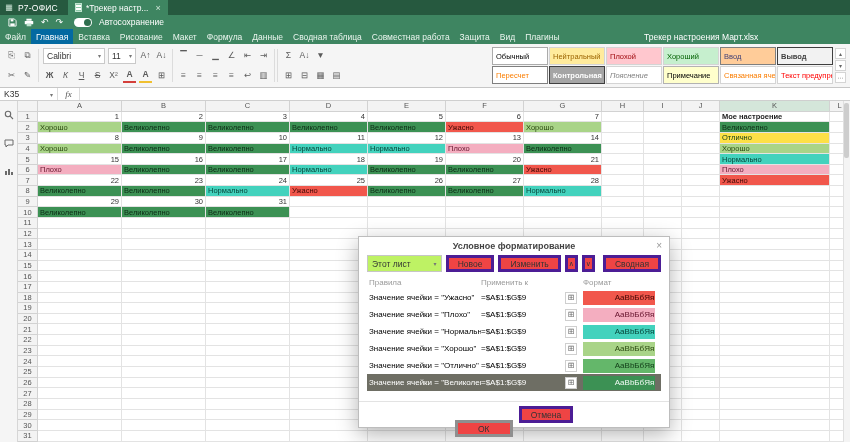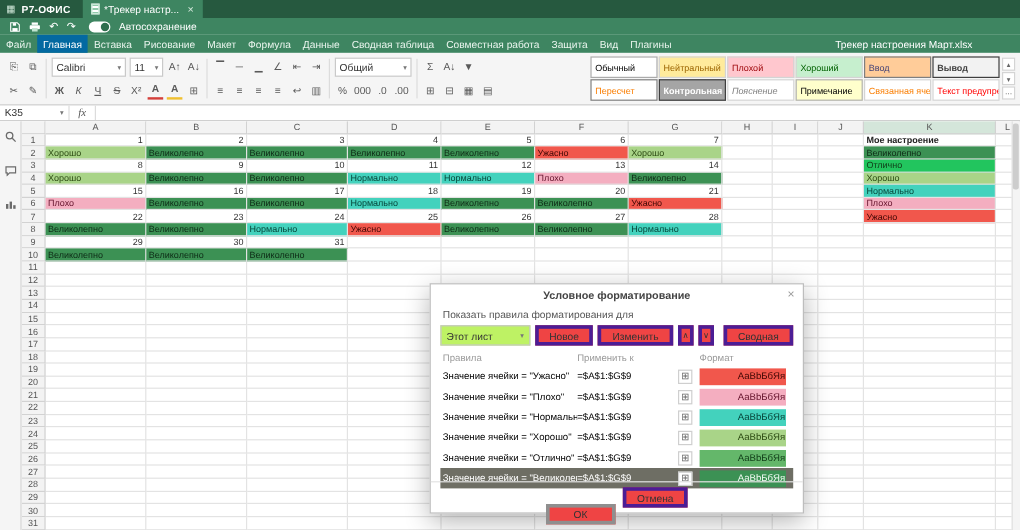--- a/index.html
+++ b/index.html
@@ -2,38 +2,38 @@
 <html><head>
 <meta charset="utf-8">
 <style>
   *{box-sizing:border-box;margin:0;padding:0;}
   body{width:850px;height:442px;overflow:hidden;position:relative;background:#fff;
        font-family:"Liberation Sans",sans-serif;-webkit-font-smoothing:antialiased;}
 
   
   .titlebar{height:15px;background:#26593f;display:flex;align-items:center;color:#fff;}
   .appmenu{width:18px;text-align:center;font-size:8px;color:#cfe6d8;}
-  .brand{font-size:8.5px;font-weight:bold;margin-right:10px;letter-spacing:.2px;}
+  .brand{font-size:8.5px;font-weight:normal;margin-right:10px;letter-spacing:.2px;}
   .doctab{height:15px;background:#3e8561;display:flex;align-items:center;gap:4px;padding:0 7px;font-size:8.5px;}
   .sheet-ic{width:7px;height:9px;border:1px solid #bfe3cf;background:#fff;
             background-image:repeating-linear-gradient(to bottom,#8fc9a9 0 1px,#fff 1px 3px);}
   .doctab-close{color:#cfe6d8;font-size:9px;margin-left:3px;}
 
   .quickbar{height:14px;background:#3e8561;display:flex;align-items:center;gap:7px;padding:0 8px;}
   .qicon{display:flex;align-items:center;line-height:1;}
   .qicon.txt{color:#fff;font-size:9px;}
   .toggle{width:18px;height:9px;border-radius:5px;background:#fff;position:relative;margin-left:4px;}
   .knob{position:absolute;right:1px;top:1px;width:7px;height:7px;border-radius:50%;background:#2e6e4e;}
   .autosave{color:#fff;font-size:8.5px;}
 
   .menubar{height:15px;background:#3e8561;display:flex;align-items:center;position:relative;}
   .mtabs{display:flex;height:100%;}
   .mtab{display:flex;align-items:center;padding:0 5px;font-size:8.5px;color:#eaf5ee;white-space:nowrap;}
   .mtab.active{background:#0369a1;color:#fff;}
-  .doctitle{position:absolute;left:696px;font-size:8.5px;color:#fff;white-space:nowrap;}
+  .doctitle{position:absolute;left:644px;font-size:8.5px;color:#fff;white-space:nowrap;}
 
   
   .toolbar{height:44px;background:#f5f5f5;border-bottom:1px solid #c6c6c6;display:flex;align-items:stretch;padding:1px 2px;}
   .tb-group{display:flex;flex-direction:column;justify-content:center;gap:2px;padding:0 3px;}
   .tb-row{display:flex;align-items:center;gap:3px;height:18px;}
   .tb-sep{width:1px;background:#dcdcdc;margin:4px 1px;}
   .tbi{min-width:13px;height:16px;display:flex;align-items:center;justify-content:center;
        font-size:8.5px;color:#5a5a5a;line-height:1;white-space:nowrap;}
   .tbi.b{font-weight:bold;} .tbi.i{font-style:italic;} .tbi.u{text-decoration:underline;}
   .tbi.st{text-decoration:line-through;}
@@ -206,34 +206,20 @@
     <div class="tb-row">
       <span class="tbi">≡</span>
       <span class="tbi">≡</span>
       <span class="tbi">≡</span>
       <span class="tbi">≡</span>
       <span class="tbi">↩</span>
       <span class="tbi">▥</span>
     </div>
   </div>
   <div class="tb-sep"></div>
-  <div class="tb-group">
-    <div class="tb-row">
-      <div class="tb-select w64">
-        <span>Общий</span>
-        <span class="dd">▾</span>
-      </div>
-    </div>
-    <div class="tb-row">
-      <span class="tbi">%</span>
-      <span class="tbi">000</span>
-      <span class="tbi">.0</span>
-      <span class="tbi">.00</span>
-    </div>
-  </div>
   <div class="tb-sep"></div>
   <div class="tb-group">
     <div class="tb-row">
       <span class="tbi">Σ</span>
       <span class="tbi">А↓</span>
       <span class="tbi">▼</span>
     </div>
     <div class="tb-row">
       <span class="tbi">⊞</span>
       <span class="tbi">⊟</span>
@@ -339,21 +325,21 @@
         <div class="cell num">8</div>
         <div class="cell num">9</div>
         <div class="cell num">10</div>
         <div class="cell num">11</div>
         <div class="cell num">12</div>
         <div class="cell num">13</div>
         <div class="cell num">14</div>
         <div class="cell"></div>
         <div class="cell"></div>
         <div class="cell"></div>
-        <div class="cell" style="background: #22c55e; color: rgb(16, 60, 23);">Отлично</div>
+        <div class="cell" style="background: #fde047; color: rgb(16, 60, 23);">Отлично</div>
         <div class="cell"></div>
         <div class="hcell">4</div>
         <div class="cell" style="background: rgb(169, 212, 136); color: rgb(44, 74, 18);">Хорошо</div>
         <div class="cell" style="background: rgb(60, 145, 84); color: rgb(13, 43, 22);">Великолепно</div>
         <div class="cell" style="background: rgb(60, 145, 84); color: rgb(13, 43, 22);">Великолепно</div>
         <div class="cell" style="background: rgb(67, 210, 189); color: rgb(6, 69, 58);">Нормально</div>
         <div class="cell" style="background: rgb(67, 210, 189); color: rgb(6, 69, 58);">Нормально</div>
         <div class="cell" style="background: rgb(244, 174, 192); color: rgb(100, 18, 43);">Плохо</div>
         <div class="cell" style="background: rgb(60, 145, 84); color: rgb(13, 43, 22);">Великолепно</div>
         <div class="cell"></div>
@@ -715,21 +701,20 @@
       </div>
   </div>
   <div class="vscroll">
     <div class="vthumb"></div>
   </div>
 </div>
 
 <div class="dialog">
   <div class="dlg-title">Условное форматирование</div>
   <span class="dlg-close">×</span>
-  <div class="dlg-label">Показать правила форматирования для</div>
   <div class="dlg-controls">
     <div class="dlg-select">
       <span>Этот лист</span>
       <span class="dd">▾</span>
     </div>
     <button class="dbtn">Новое</button>
     <button class="dbtn">Изменить</button>
     <button class="dbtn sm">∧</button>
     <button class="dbtn sm">∨</button>
     <span class="spacer"></span>

